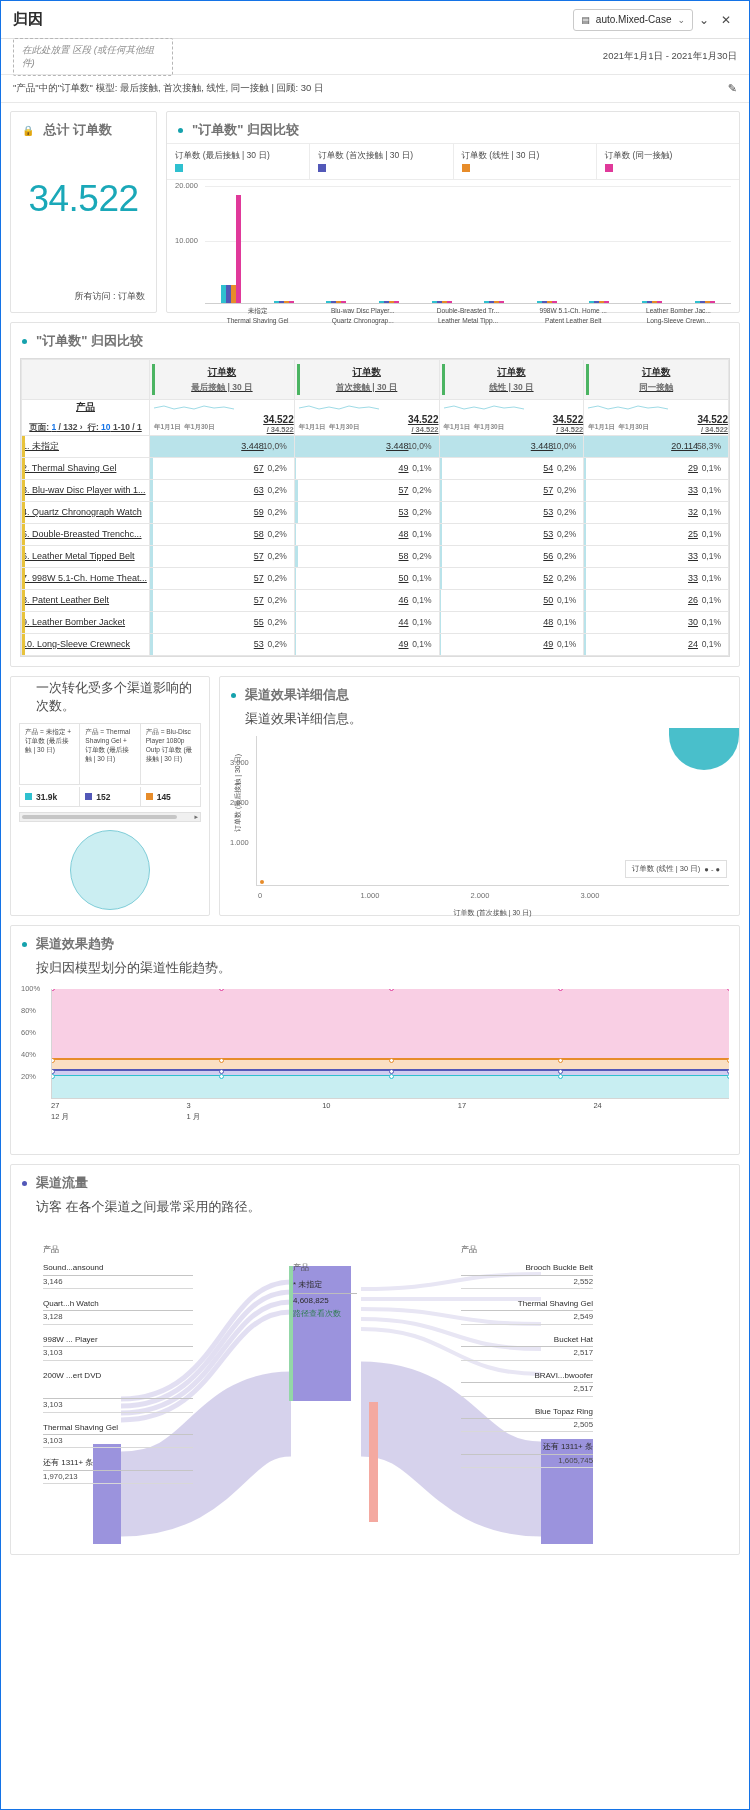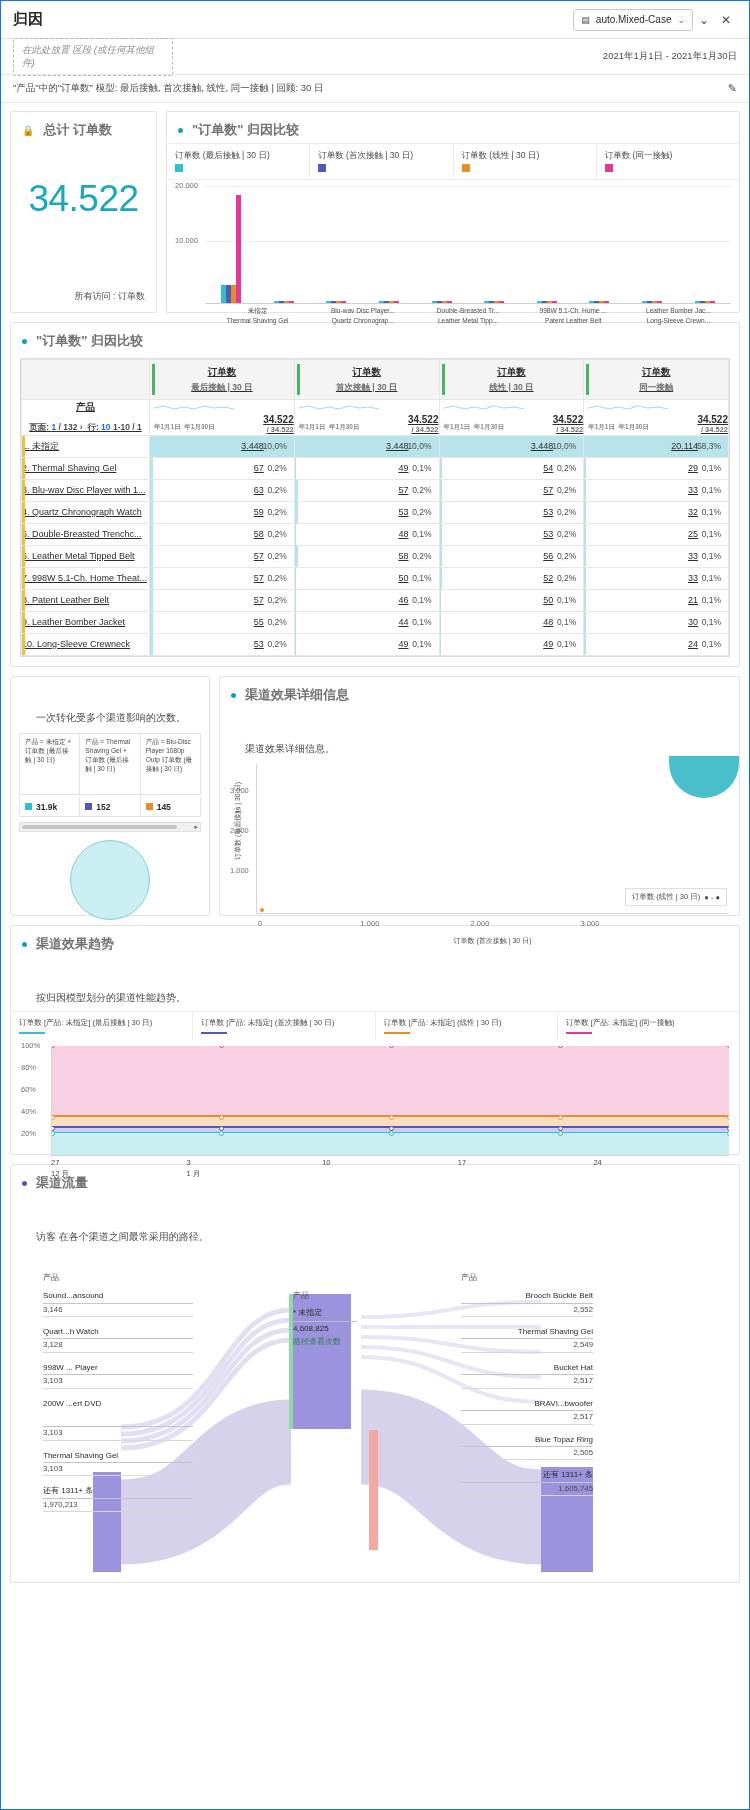--- a/index.html
+++ b/index.html
@@ -42,21 +42,21 @@
 
   
   .body { padding:8px 9px; }
   .card { border:1px solid #e3e3e3; background:#fff; border-radius:2px; margin-bottom:9px; }
   .card-hd { display:flex; align-items:center; gap:9px; padding:9px 11px 4px 11px; }
   .dot { width:5px; height:5px; border-radius:50%; background:#1473e6; flex:0 0 auto; }
   .dot.teal { background:#16a2ad; }
   .dot.purple { background:#5258b8; }
   .lock { color:#e07b2b; font-size:10px; }
   .card-title { font-size:13px; font-weight:700; color:#737373; }
-  .card-sub { font-size:10px; color:#4b4b4b; padding:2px 11px 6px 25px;margin-top:32px; }
+  .card-sub { font-size:13px; color:#4b4b4b; padding:2px 11px 6px 25px; }
 
   .row2 { display:flex; gap:9px; }
 
   
   .summary { width:147px; flex:0 0 147px; height:202px; position:relative; }
   .bignum { position:absolute; left:0; right:0; top:66px; text-align:center;
       font-size:37px; color:#1aa8b8; font-weight:300; letter-spacing:-0.5px; }
   .summary .foot { position:absolute; right:11px; bottom:9px; font-size:9px; color:#4b4b4b; }
 
   
@@ -556,21 +556,21 @@
                   <div class="v">46</div>
                   <div class="pc">0,1%</div>
                 </td>
                 <td class="dtd">
                   <div class="fill" style="width:1%"></div>
                   <div class="v">50</div>
                   <div class="pc">0,1%</div>
                 </td>
                 <td class="dtd">
                   <div class="fill" style="width:1%"></div>
-                  <div class="v">21</div>
+                  <div class="v">26</div>
                   <div class="pc">0,1%</div>
                 </td>
               </tr>
               <tr>
                 <td class="nm"><span class="ybar"></span>9. Leather Bomber Jacket</td>
                 <td class="dtd">
                   <div class="fill" style="width:2%"></div>
                   <div class="v">55</div>
                   <div class="pc">0,2%</div>
                 </td>
@@ -674,38 +674,20 @@
         </div>
       </div>
     </div>
 
     <div class="card trendcard">
       <div class="card-hd">
         <span class="dot teal"></span>
         <span class="card-title">渠道效果趋势</span>
       </div>
       <div class="card-sub">按归因模型划分的渠道性能趋势。</div>
-      <div class="trendleg" id="trend-legend">
-          <div class="tlc">
-            <div class="lbl">订单数 [产品: 未指定] (最后接触 | 30 日)</div>
-            <div class="ln" style="background:#2fc0cf"></div>
-          </div>
-          <div class="tlc">
-            <div class="lbl">订单数 [产品: 未指定] (首次接触 | 30 日)</div>
-            <div class="ln" style="background:#5258b8"></div>
-          </div>
-          <div class="tlc">
-            <div class="lbl">订单数 [产品: 未指定] (线性 | 30 日)</div>
-            <div class="ln" style="background:#e78c2a"></div>
-          </div>
-          <div class="tlc">
-            <div class="lbl">订单数 [产品: 未指定] (同一接触)</div>
-            <div class="ln" style="background:#e0399a"></div>
-          </div>
-        </div>
       <div class="trendplot">
         <div class="frame" id="trend-frame">
             <div class="band" style="bottom: 0px; height: 110px; background: rgb(249, 207, 228);"></div>
             <div class="mkr" style="border: 1.4px solid rgb(224, 57, 154); left: calc(0% - 2px); bottom: 107px;"></div>
             <div class="mkr" style="border: 1.4px solid rgb(224, 57, 154); left: calc(25% - 2px); bottom: 107px;"></div>
             <div class="mkr" style="border: 1.4px solid rgb(224, 57, 154); left: calc(50% - 2px); bottom: 107px;"></div>
             <div class="mkr" style="border: 1.4px solid rgb(224, 57, 154); left: calc(75% - 2px); bottom: 107px;"></div>
             <div class="mkr" style="border: 1.4px solid rgb(224, 57, 154); left: calc(100% - 2px); bottom: 107px;"></div>
             <div class="band" style="bottom: 0px; height: 38.5px; background: rgb(250, 223, 194);"></div>
             <div class="sline" style="bottom: 38.5px; background: rgb(231, 140, 42);"></div>

